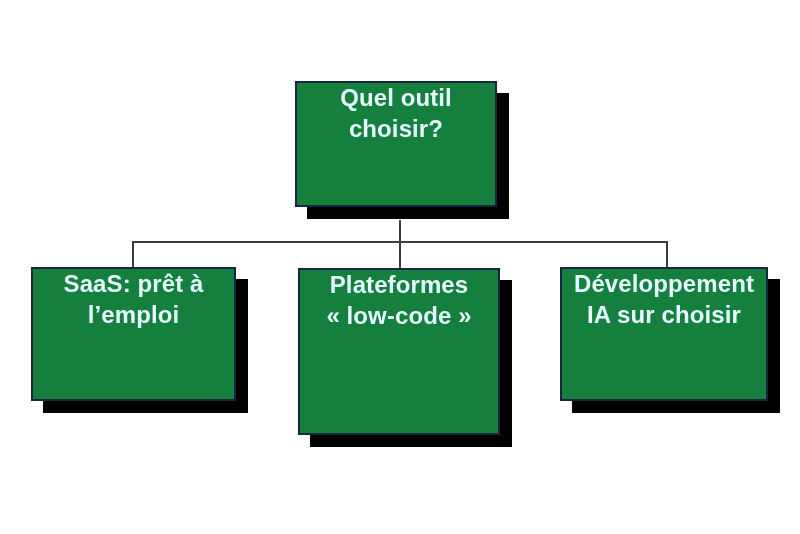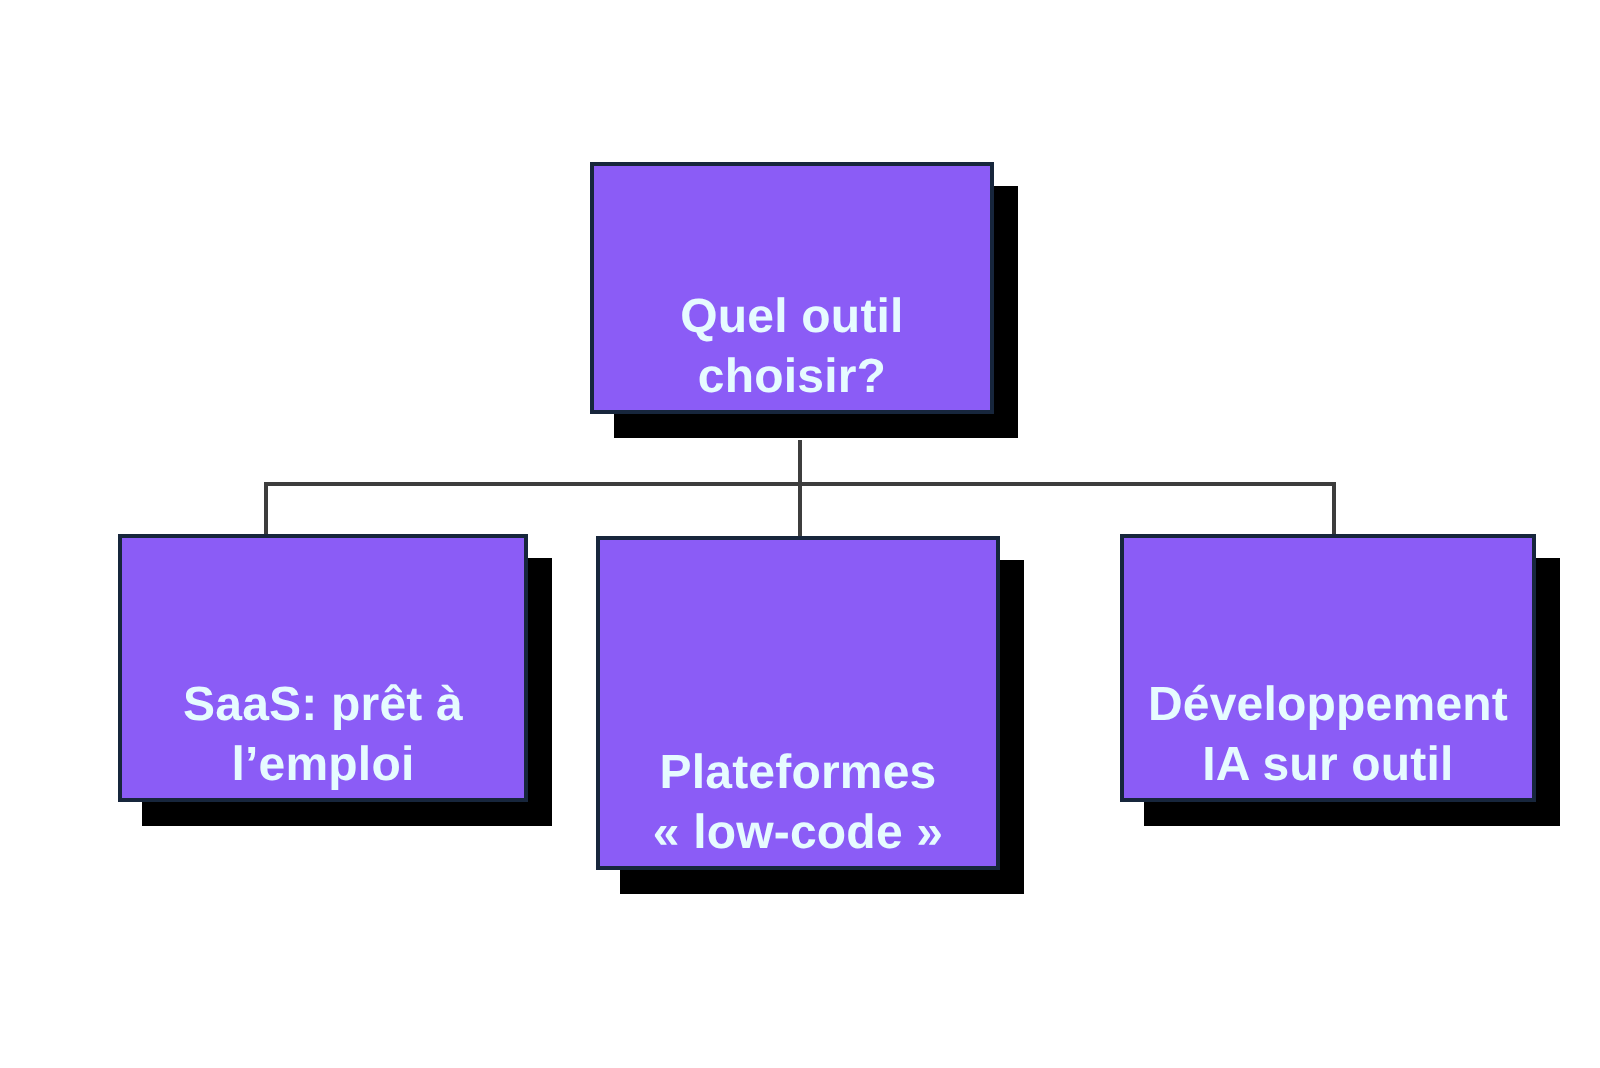--- a/index.html
+++ b/index.html
@@ -41,42 +41,42 @@
     background: #000000;
   }
 
   .node .face {
     position: absolute;
     left: 0;
     top: 0;
     width: 100%;
     height: 100%;
     box-sizing: border-box;
-    background: #8b5cf6;
+    background: #15803d;
     border: 2px solid #17263c;
     display: flex;
-    align-items: flex-end;
+    align-items: flex-start;
     justify-content: center;
     text-align: center;
   }
 
   .node .label {
     color: #e6fbff;
     font-weight: 700;
     font-size: 24px;
     line-height: 1.28;
     letter-spacing: 0.1px;
     white-space: pre-line;
     padding: 0 10px;
   }
 
   
   #node-root        { left: 295px; top:  81px; width: 202px; height: 126px; }
   
-  #node-saas        { left:  31px; top: 267px; width: 205px; height: 134px; margin-left: 28px; }
+  #node-saas        { left:  31px; top: 267px; width: 205px; height: 134px; }
   #node-lowcode     { left: 298px; top: 268px; width: 202px; height: 167px; }
   #node-custom-ai   { left: 560px; top: 267px; width: 208px; height: 134px; }
 </style>
 </head>
 <body>
 
 <div id="canvas">
 
   <div class="connector v" style="left:399px; top:220px; height:22px;"></div>
 
@@ -109,17 +109,17 @@
     <div class="face">
       <span class="label">Plateformes
 « low-code »</span>
     </div>
   </div>
 
   <div class="node" id="node-custom-ai">
     <div class="shadow"></div>
     <div class="face">
       <span class="label">Développement
-IA sur outil</span>
+IA sur choisir</span>
     </div>
   </div>
 
 </div>
 
 </body></html>

